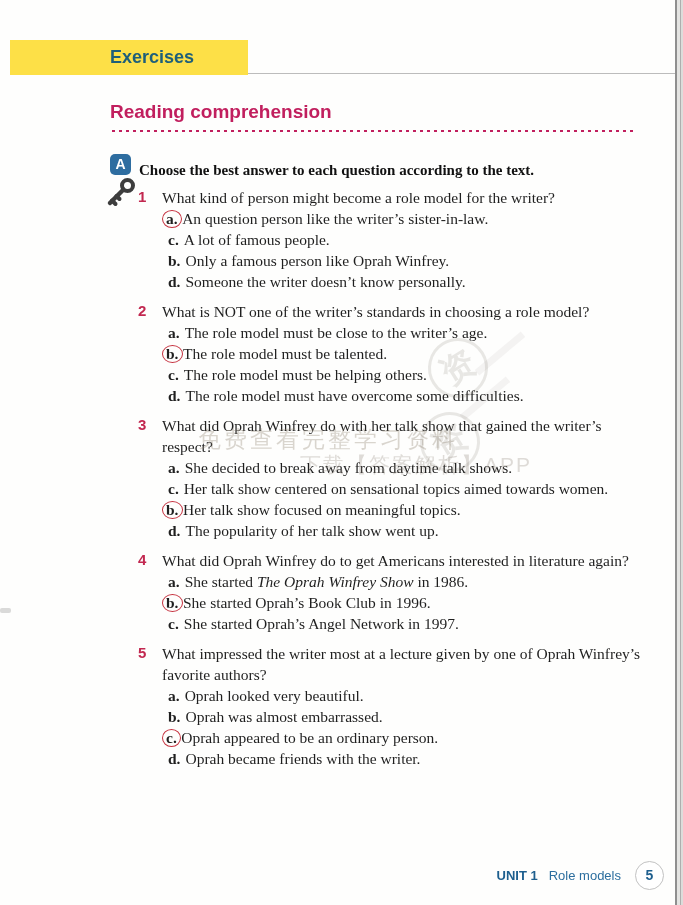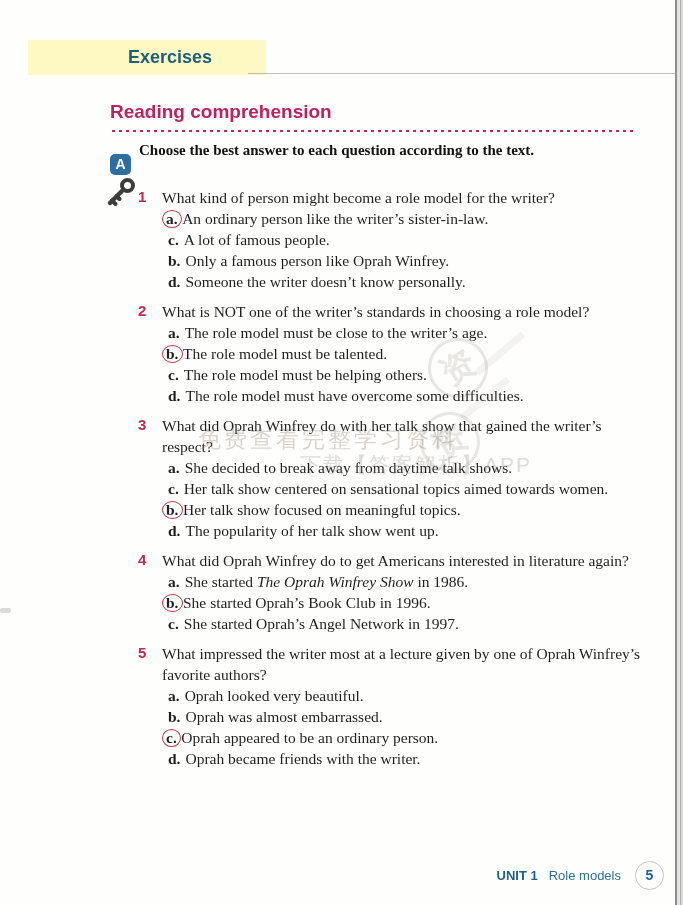--- a/index.html
+++ b/index.html
@@ -5,37 +5,37 @@
   html,body{margin:0;padding:0;background:#fff;}
   .page{position:relative;width:683px;height:905px;background:#fefefd;overflow:hidden;
         font-family:"Liberation Serif",serif;color:#1f1f1f;}
 
   
   .scan-edge{position:absolute;top:0;left:675px;width:8px;height:905px;
     background:linear-gradient(to right,#8f8f8f 0 2px,#e4e4e2 2px 5px,#aeaeae 5px 6px,#dcdcda 6px 8px);}
   .left-mark{position:absolute;left:0;top:608px;width:11px;height:5px;background:rgba(125,125,125,.28);border-radius:2px;}
 
   
-  .header-box{position:absolute;left:10px;top:40px;width:238px;height:35px;background:#fef9c3;margin-left:18px;}
+  .header-box{position:absolute;left:10px;top:40px;width:238px;height:35px;background:#fde047;}
   .header-box span{display:block;line-height:35px;padding-left:100px;
     font-family:"Liberation Sans",sans-serif;font-weight:bold;font-size:18px;color:#1E5F7A;}
   .header-rule{position:absolute;left:248px;top:73px;width:427px;height:1px;background:#bcbcbc;}
 
   
   .rc-title{position:absolute;left:110px;top:101px;
     font-family:"Liberation Sans",sans-serif;font-weight:bold;font-size:19px;color:#C11F5E;}
   .dotted-rule{position:absolute;left:110px;top:129px;width:524px;height:4px;
     background-image:radial-gradient(circle,#C11F5E 1.15px,rgba(0,0,0,0) 1.45px);
     background-size:7px 4px;background-repeat:repeat-x;}
 
   
   .badge-a{position:absolute;left:110px;top:154px;width:21px;height:21px;background:#2E6DA0;
     border-radius:5px;color:#fff;font-family:"Liberation Sans",sans-serif;font-weight:bold;
     font-size:14px;text-align:center;line-height:21px;}
-  .instruction{position:absolute;left:139px;top:142px;width:520px;
+  .instruction{position:absolute;left:139px;top:162px;width:520px;
     font-weight:bold;font-size:15px;color:#111;}
   .key-icon{position:absolute;left:103px;top:176px;width:34px;height:34px;}
 
   
   .questions{position:absolute;left:138px;top:187px;width:508px;}
   .question{margin-bottom:9px;}
   .q-row{display:flex;}
   .q-num{flex:none;width:24px;font-family:"Liberation Sans",sans-serif;font-weight:bold;
     font-size:15px;color:#C22850;padding-top:1px;}
   .q-text{font-size:15.5px;line-height:21px;}
@@ -90,21 +90,21 @@
     <path d="M13.5 20 L16.5 23" stroke="#3d3d3d" stroke-width="4" stroke-linecap="round" fill="none"></path>
   </svg>
 
   <div class="questions">
       <div class="question">
         <div class="q-row">
           <span class="q-num">1</span>
           <div class="q-text">What kind of person might become a role model for the writer?</div>
         </div>
         <div class="opts">
-          <div class="opt"><span class="opt-letter circled">a.</span><span class="opt-text">An ordinary person like the writer’s sister-in-law.</span></div>
+          <div class="opt"><span class="opt-letter circled">a.</span><span class="opt-text">An question person like the writer’s sister-in-law.</span></div>
           <div class="opt"><span class="opt-letter">c.</span><span class="opt-text">A lot of famous people.</span></div>
           <div class="opt"><span class="opt-letter">b.</span><span class="opt-text">Only a famous person like Oprah Winfrey.</span></div>
           <div class="opt"><span class="opt-letter">d.</span><span class="opt-text">Someone the writer doesn’t know personally.</span></div>
         </div>
       </div>
       <div class="question">
         <div class="q-row">
           <span class="q-num">2</span>
           <div class="q-text">What is NOT one of the writer’s standards in choosing a role model?</div>
         </div>

